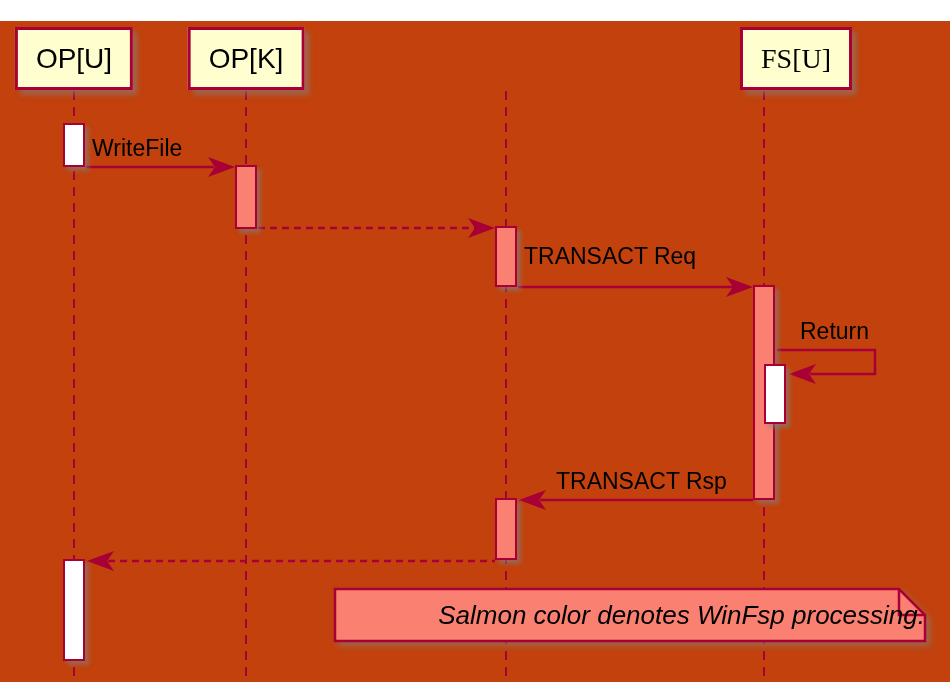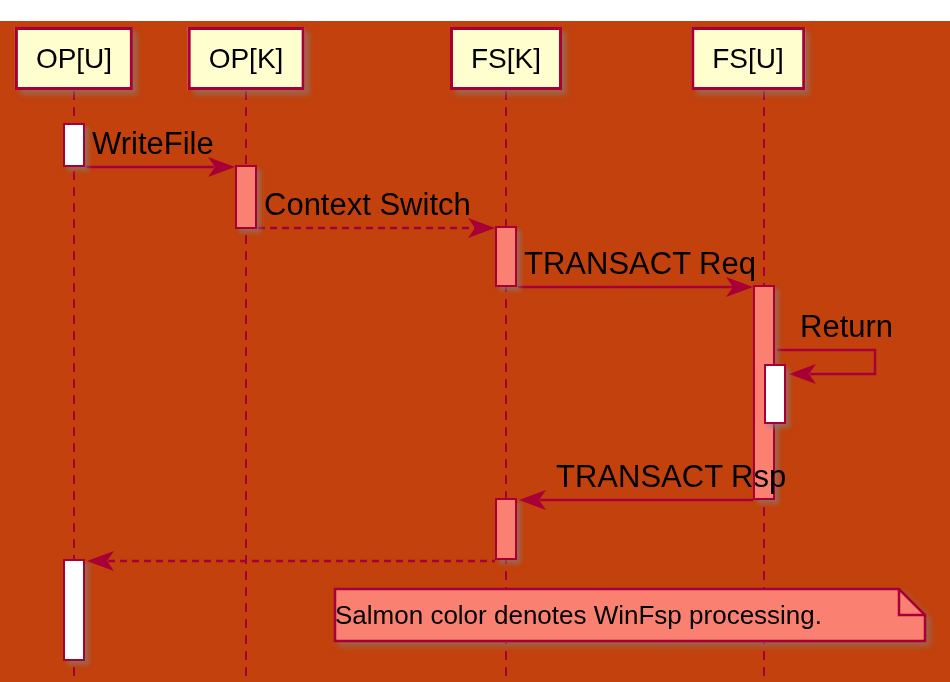--- a/index.html
+++ b/index.html
@@ -26,29 +26,29 @@
   
   .bar{
     position:absolute;width:22px;border:2.5px solid var(--c-border);
     box-shadow:4px 4px 4px var(--c-shadow);
   }
   .bar.white{background:#fff;}
   .bar.salmon{background:var(--c-salmon);}
 
   
   .mlabel{
-    position:absolute;color:var(--c-text);font-size:31px;line-height:1.1;
+    position:absolute;color:var(--c-text);font-size:23px;line-height:1.1;
     white-space:nowrap;transform:translateY(calc(-100% - 6px));
   }
 
   
   .note-text{
     position:absolute;left:335px;top:568px;width:590px;height:52px;
-    display:flex;align-items:center;justify-content:flex-start;
-    color:var(--c-text);font-size:26px;white-space:nowrap;
+    display:flex;align-items:center;justify-content:flex-end;
+    color:var(--c-text);font-size:26px;white-space:nowrap;font-style:italic;
   }
 
   svg.layer{position:absolute;left:0;top:0;pointer-events:none;}
   .lifeline{stroke:var(--c-border);stroke-width:2;stroke-dasharray:9 7;fill:none;}
   .msg{stroke:var(--c-border);stroke-width:2.5;fill:none;}
   .msg.dashed{stroke-dasharray:7 5;}
   .head{fill:var(--c-border);stroke:none;}
   .note-shape{fill:var(--c-salmon);stroke:var(--c-border);stroke-width:2.5;}
   .note-fold{fill:none;stroke:var(--c-border);stroke-width:2.5;}
   .shadowed{filter:drop-shadow(4px 4px 3px var(--c-shadow));}
@@ -92,26 +92,24 @@
   <div class="bar white" style="left:63px;top:102px;height:44px;"></div>
   <div class="bar salmon" style="left:235px;top:144px;height:64px;"></div>
   <div class="bar salmon" style="left:495px;top:205px;height:61px;"></div>
   <div class="bar salmon" style="left:753px;top:264px;height:215px;"></div>
   <div class="bar white" style="left:764px;top:343px;height:60px;"></div>
   <div class="bar salmon" style="left:495px;top:477px;height:62px;"></div>
   <div class="bar white" style="left:63px;top:538px;height:102px;"></div>
 
   <div class="pbox" style="left:74px;"><span>OP[U]</span></div>
   <div class="pbox" style="left:246px;text-align:right;"><span>OP[K]</span></div>
-  <div class="pbox" style="left:506px;"><span>FS[K]</span></div>
-  <div class="pbox" style="left:748px;"><span>FS[U]</span></div>
+  <div class="pbox" style="left:796px;font-family:Liberation Serif, serif;"><span>FS[U]</span></div>
 
   <div class="mlabel" style="left:92px;top:146px;">WriteFile</div>
-  <div class="mlabel" style="left:264px;top:207px;">Context Switch</div>
-  <div class="mlabel" style="left:524px;top:266px;">TRANSACT Req</div>
+  <div class="mlabel" style="left:524px;top:254px;">TRANSACT Req</div>
   <div class="mlabel" style="left:800px;top:329px;">Return</div>
   <div class="mlabel" style="left:556px;top:479px;">TRANSACT Rsp</div>
 
   <div class="note-text">
     <span>Salmon color denotes WinFsp processing.</span>
   </div>
 
 </div>
 
 </body></html>

